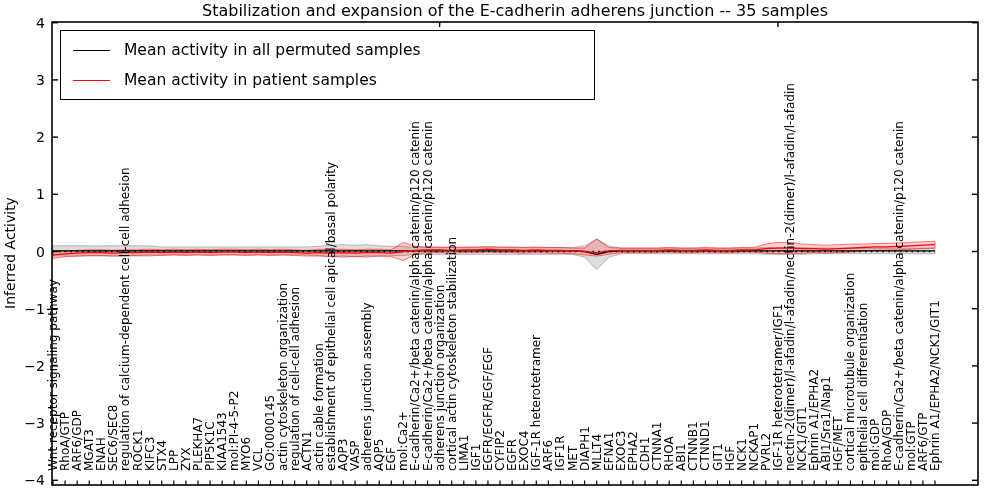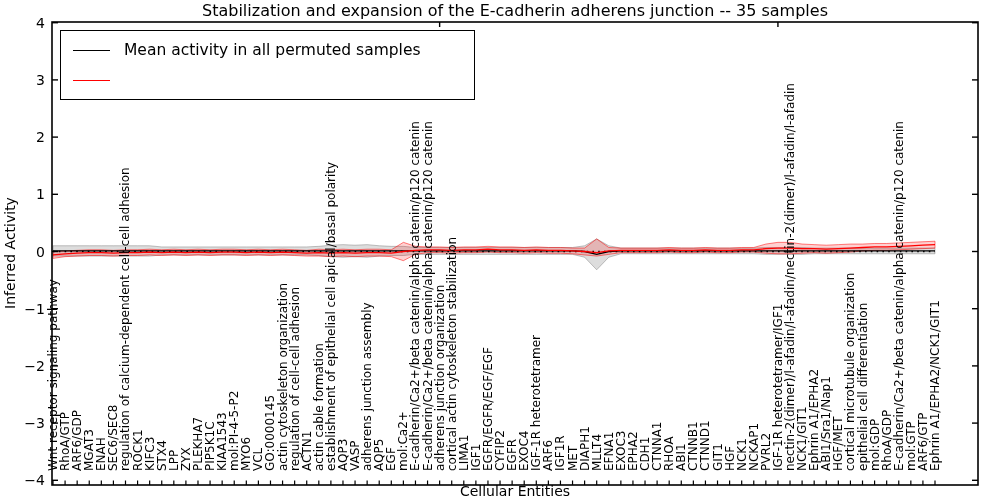--- a/index.html
+++ b/index.html
@@ -21,21 +21,21 @@
     transform:translate(-50%,-50%) rotate(-90deg);font-size:14px;
   }
   .ytick-label{
     position:absolute;left:0;width:45px;text-align:right;font-size:14px;line-height:1;
   }
   .xent{
     position:absolute;white-space:nowrap;font-size:12px;line-height:13px;
     transform-origin:0 0;transform:rotate(-90deg);
   }
   .legend{
-    position:absolute;left:60px;top:30px;width:415px;height:70px;
+    position:absolute;left:60px;top:30px;width:535px;height:70px;
     border:1.6px solid #000;background:#fff;box-sizing:border-box;
     display:flex;flex-direction:column;justify-content:space-around;padding:4px 0;
   }
   .legend-row{display:flex;align-items:center;height:30px;}
   .legend-swatch{width:37px;border-top:1.6px solid #000;margin-left:12px;flex:none;}
   .legend-label{margin-left:14px;font-size:15.5px;white-space:nowrap;}
 </style>
 </head>
 <body>
 
@@ -227,24 +227,24 @@
       <div class="xent" style="left: 856.507px; top: 471px;">epithelial cell differentiation</div>
       <div class="xent" style="left: 868.589px; top: 471px;">mol:GDP</div>
       <div class="xent" style="left: 880.671px; top: 471px;">RhoA/GDP</div>
       <div class="xent" style="left: 892.753px; top: 471px;">E-cadherin/Ca2+/beta catenin/alpha catenin/p120 catenin</div>
       <div class="xent" style="left: 904.836px; top: 471px;">mol:GTP</div>
       <div class="xent" style="left: 916.918px; top: 471px;">ARF6/GTP</div>
       <div class="xent" style="left: 929px; top: 471px;">Ephrin A1/EPHA2/NCK1/GIT1</div>
     </div>
 
   <div class="ylabel">Inferred Activity</div>
-  <div class="xlabel">Cellular Entities</div>
 
   <div class="legend">
     <div class="legend-row">
       <div class="legend-swatch" style="border-top-color: rgb(0, 0, 0);"></div>
       <div class="legend-label">Mean activity in all permuted samples</div>
     </div>
     <div class="legend-row">
       <div class="legend-swatch" style="border-top-color: rgb(255, 0, 0);"></div>
+      <div class="legend-label">Mean activity in patient samples</div>
     </div>
   </div>
 </div>
 
 </body></html>

